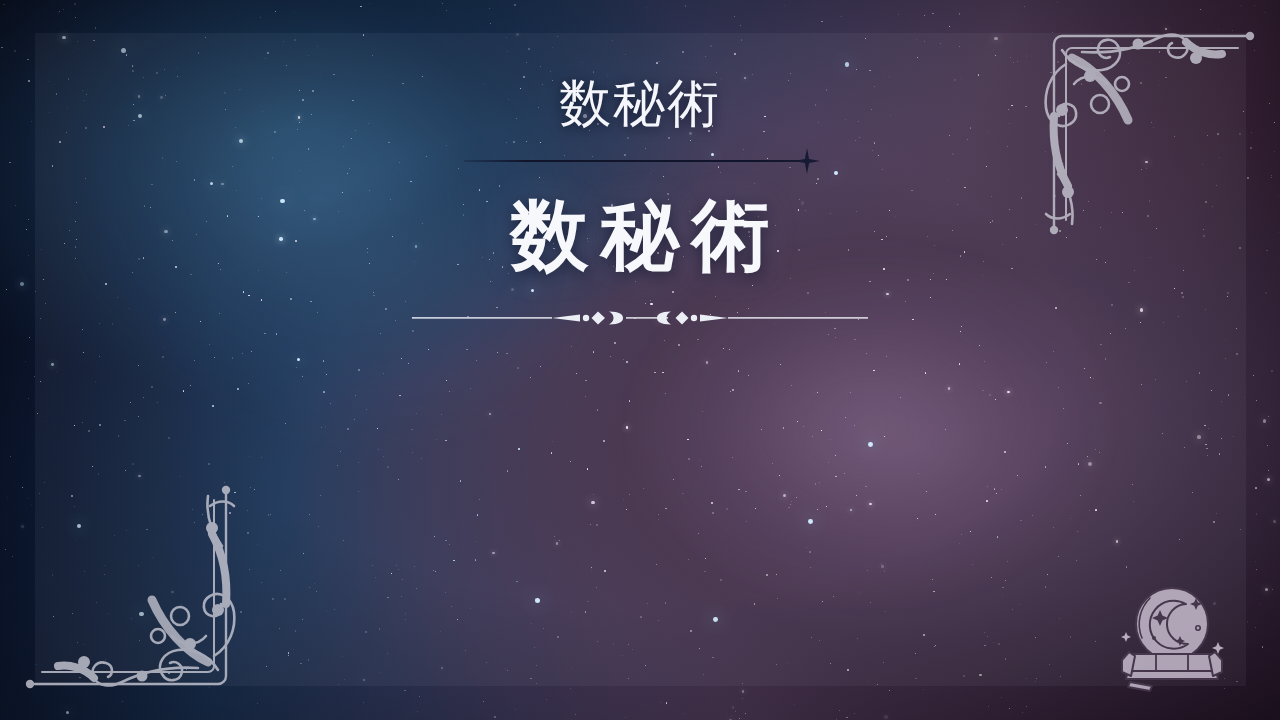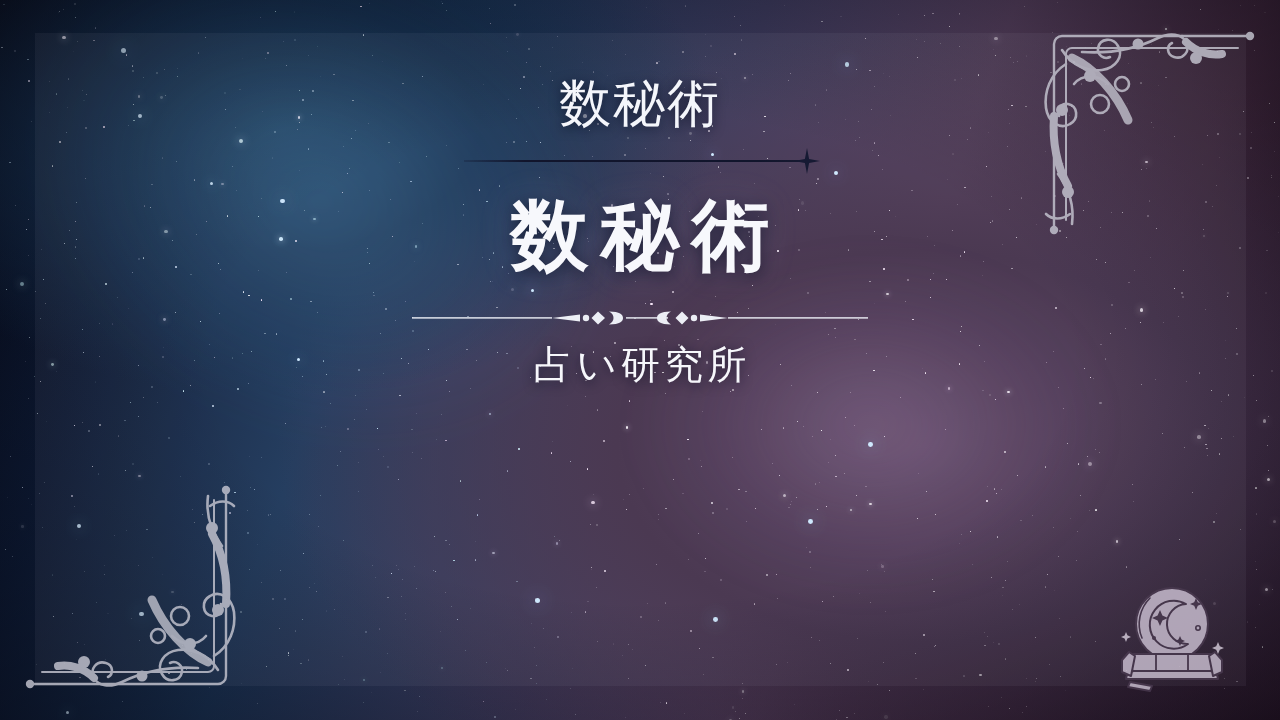--- a/index.html
+++ b/index.html
@@ -1358,21 +1358,20 @@
           <rect x="214" y="8.2" width="42" height="1.4"></rect>
           <path d="M259 2.6 c-11 0 -14 3 -14 6.4 c0 3.4 3 6.4 14 6.4 c-6 -3 -6 -9.8 0 -12.8 Z" transform="translate(0,0)"></path>
           <path d="M270 2.4 L276.5 9 L270 15.6 L263.5 9 Z"></path>
           <circle cx="282" cy="9" r="3.2"></circle>
           <path d="M316 9 L288 5.6 L288 12.4 Z"></path>
           <rect x="316" y="8.2" width="140" height="1.4"></rect>
         </g>
       </svg>
     </div>
 
-    <div class="brand">占い研究所</div>
   </div>
 
   <div class="ball">
     <svg viewBox="0 0 120 116" fill="none" stroke="#d8cfdd" stroke-width="2.2" stroke-linecap="round" stroke-linejoin="round">
       <circle cx="60" cy="48" r="36" fill="#cfc4d6" stroke="#4a3a50" stroke-width="2"></circle>
       <path d="M30 62 c-6 -14 -2 -30 8 -40" stroke="#4a3a50" stroke-width="1.6" fill="none"></path>
       <path d="M74 28 a24 24 0 1 0 2 40 a20 20 0 1 1 -2 -40 Z" fill="#cfc4d6" stroke="#4a3a50" stroke-width="2"></path>
       <path d="M48 34 l2.4 5.6 L56 42 l-5.6 2.4 L48 50 l-2.4 -5.6 L40 42 l5.6 -2.4 Z" fill="#4a3a50" stroke="none"></path>
       <path d="M84 22 l1.8 4.2 L90 28 l-4.2 1.8 L84 34 l-1.8 -4.2 L78 28 l4.2 -1.8 Z" fill="#4a3a50" stroke="none"></path>
       <path d="M68 60 l1.6 3.6 L73 65 l-3.4 1.6 L68 70 l-1.6 -3.4 L63 65 l3.4 -1.4 Z" fill="#4a3a50" stroke="none"></path>

